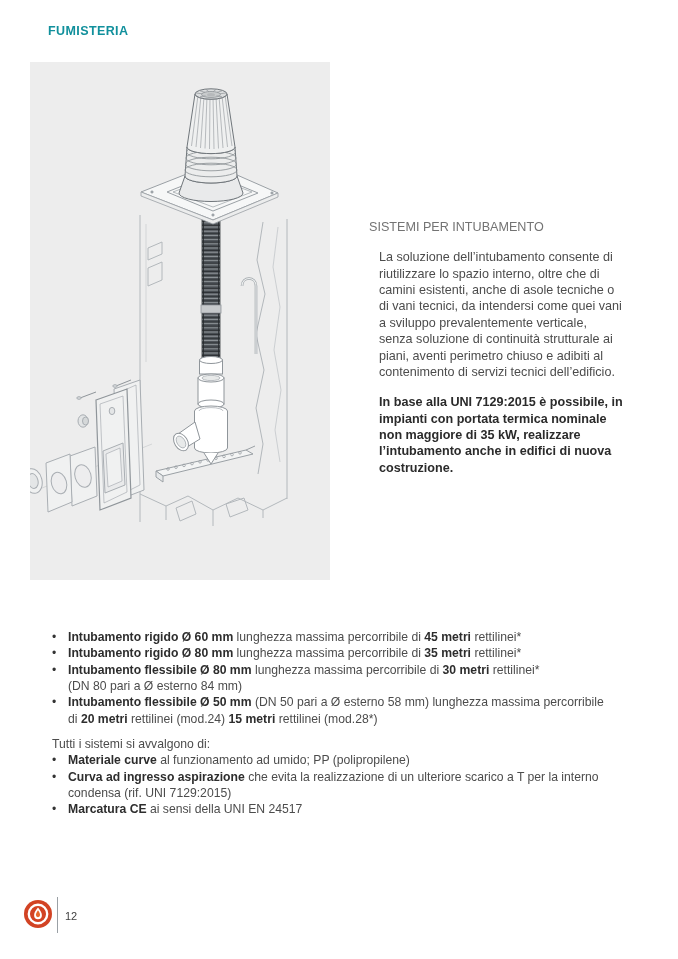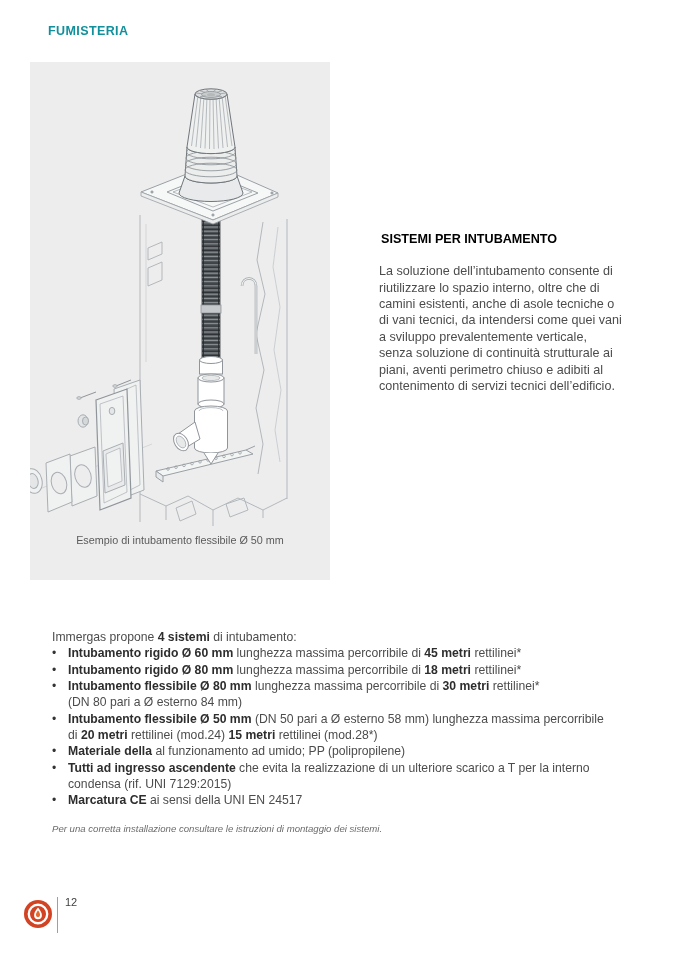--- a/index.html
+++ b/index.html
@@ -6,38 +6,38 @@
   .page{position:relative;width:584px;height:959px;background:#ffffff;overflow:hidden;
         font-family:"Liberation Sans",sans-serif;padding-left:38px;}
   .header{position:absolute;left:48px;top:24px;font-size:12.5px;font-weight:700;
           letter-spacing:.4px;color:#11909c;}
   .figure-box{position:absolute;left:30px;top:62px;width:300px;height:518px;background:#ededed;}
   .figure-box svg{position:absolute;left:0;top:0;}
   .caption{position:absolute;left:0;top:472px;width:100%;text-align:center;
            font-size:10.8px;color:#5b5b5b;}
   .right-col{position:absolute;left:365px;top:215px;width:272px;color:#4c4c4c;
              font-size:12.6px;line-height:1.3;}
-  .right-col h2{margin:16px;font-size:12.6px;font-weight:700;color:#000000;line-height:1.3;}
+  .right-col h2{margin:4px;font-size:12.6px;font-weight:400;color:#737373;line-height:1.3;}
   .right-col p{margin:14px;}
   .right-col p.norm{margin-top:10px;font-weight:700;color:#2b2b2b;}
   .main-text{position:absolute;left:52px;top:629px;width:580px;font-size:12.2px;
              line-height:1.34;color:#4c4c4c;}
   .main-text p{margin:0;}
   .bullet-item{display:flex;}
   .bullet-item .dot{flex:none;width:16px;color:#333;}
   .bullet-item .bt{flex:1;}
   .b{font-weight:700;color:#2d2d2d;}
   .features-intro{margin-top:9px !important;}
   .note{font-size:9.6px;font-style:italic;color:#6b6b6b;line-height:1.5;}
   .note1{margin-top:13px !important;}
   .note2{margin-top:7px !important;padding-left:7px;text-indent:-7px;}
   .footer{position:absolute;left:23px;top:896px;height:40px;}
   .logo{position:absolute;left:0;top:3px;}
   .vline{position:absolute;left:34px;top:1px;width:1px;height:36px;background:#9aa0a5;}
-  .pagenum{position:absolute;left:42px;top:0;font-size:11px;color:#3f3f3f;}
+  .pagenum{position:absolute;left:42px;top:14px;font-size:11px;color:#3f3f3f;}
 </style>
 </head>
 <body>
 
 <div class="page">
 
   <div class="header">FUMISTERIA</div>
 
   <div class="figure-box">
     <svg width="300" height="515" viewBox="0 0 300 515">
@@ -169,67 +169,66 @@
             <path d="M170 28.8 L175 30.4"></path>
             <path d="M176 27.4 L178.8 29.7"></path>
           <path d="M186 27.4 L183.2 29.7"></path>
             <path d="M192 28.8 L187 30.4"></path>
             <path d="M196 31 L189.5 31.8"></path>
           <path d="M170 34.8 L175.5 33.8"></path>
             <path d="M192 34.8 L186.5 33.8"></path>
         </g>
       </g>
     </svg>
-    <div class="caption">Esempio di intubamento flessibile Ø 50 mm</div>
   </div>
 
   <div class="right-col">
     <h2>SISTEMI PER INTUBAMENTO</h2>
     <p>La soluzione dell’intubamento consente di riutilizzare lo spazio interno, oltre che di camini esistenti, anche di asole tecniche o di vani tecnici, da intendersi come quei vani a sviluppo prevalentemente verticale, senza soluzione di continuità strutturale ai piani, aventi perimetro chiuso e adibiti al contenimento di servizi tecnici dell’edificio.</p>
+    <p class="norm">In base alla UNI 7129:2015 è possibile, in impianti con portata termica nominale non maggiore di 35 kW, realizzare l’intubamento anche in edifici di nuova costruzione.</p>
   </div>
 
   <div class="main-text">
-    <p><span>Immergas propone </span><span class="b">4 sistemi</span><span> di intubamento:</span></p>
 
     <div>
       <div class="bullet-item">
         <span class="dot">•</span>
         <span class="bt"><span class="b">Intubamento rigido Ø 60 mm</span><span> lunghezza massima percorribile di </span><span class="b">45 metri</span><span> rettilinei*</span></span>
       </div>
       <div class="bullet-item">
         <span class="dot">•</span>
-        <span class="bt"><span class="b">Intubamento rigido Ø 80 mm</span><span> lunghezza massima percorribile di </span><span class="b">18 metri</span><span> rettilinei*</span></span>
+        <span class="bt"><span class="b">Intubamento rigido Ø 80 mm</span><span> lunghezza massima percorribile di </span><span class="b">35 metri</span><span> rettilinei*</span></span>
       </div>
       <div class="bullet-item">
         <span class="dot">•</span>
         <span class="bt"><span class="b">Intubamento flessibile Ø 80 mm</span><span> lunghezza massima percorribile di </span><span class="b">30 metri</span><span> rettilinei*</span><br><span>(DN 80 pari a Ø esterno 84 mm)</span></span>
       </div>
       <div class="bullet-item">
         <span class="dot">•</span>
         <span class="bt"><span class="b">Intubamento flessibile Ø 50 mm</span><span> (DN 50 pari a Ø esterno 58 mm) lunghezza massima percorribile</span><br><span>di </span><span class="b">20 metri</span><span> rettilinei (mod.24) </span><span class="b">15 metri</span><span> rettilinei (mod.28*)</span></span>
       </div>
     </div>
 
+    <p class="features-intro">Tutti i sistemi si avvalgono di:</p>
 
     <div>
       <div class="bullet-item">
         <span class="dot">•</span>
-        <span class="bt"><span class="b">Materiale della</span><span> al funzionamento ad umido; PP (polipropilene)</span></span>
-      </div>
-      <div class="bullet-item">
-        <span class="dot">•</span>
-        <span class="bt"><span class="b">Tutti ad ingresso ascendente</span><span> che evita la realizzazione di un ulteriore scarico a T per la interno</span><br><span>condensa (rif. UNI 7129:2015)</span></span>
+        <span class="bt"><span class="b">Materiale curve</span><span> al funzionamento ad umido; PP (polipropilene)</span></span>
+      </div>
+      <div class="bullet-item">
+        <span class="dot">•</span>
+        <span class="bt"><span class="b">Curva ad ingresso aspirazione</span><span> che evita la realizzazione di un ulteriore scarico a T per la interno</span><br><span>condensa (rif. UNI 7129:2015)</span></span>
       </div>
       <div class="bullet-item">
         <span class="dot">•</span>
         <span class="bt"><span class="b">Marcatura CE</span><span> ai sensi della UNI EN 24517</span></span>
       </div>
     </div>
 
-    <p class="note note1">Per una corretta installazione consultare le istruzioni di montaggio dei sistemi.</p>
   </div>
 
   <div class="footer">
     <svg class="logo" width="30" height="30" viewBox="0 0 30 30">
       <circle cx="15" cy="15" r="14" fill="#d24324"></circle>
       <circle cx="15" cy="15" r="9.2" fill="none" stroke="#ffffff" stroke-width="2.4"></circle>
       <circle cx="15" cy="15" r="7.4" fill="#d24324"></circle>
       <path d="M15 8.6 C12.2 12 11.1 14.1 11.1 16.3 A3.9 3.9 0 0 0 18.9 16.3 C18.9 13.7 17.2 11.6 15 8.6 Z" fill="#ffffff"></path>
       <path d="M15 11.2 C13.5 13.2 12.9 14.6 12.9 16.1 A2.1 2.1 0 0 0 17.1 16.1 C17.1 14.4 16.3 12.9 15 11.2 Z" fill="#e8692c"></path>
     </svg>

